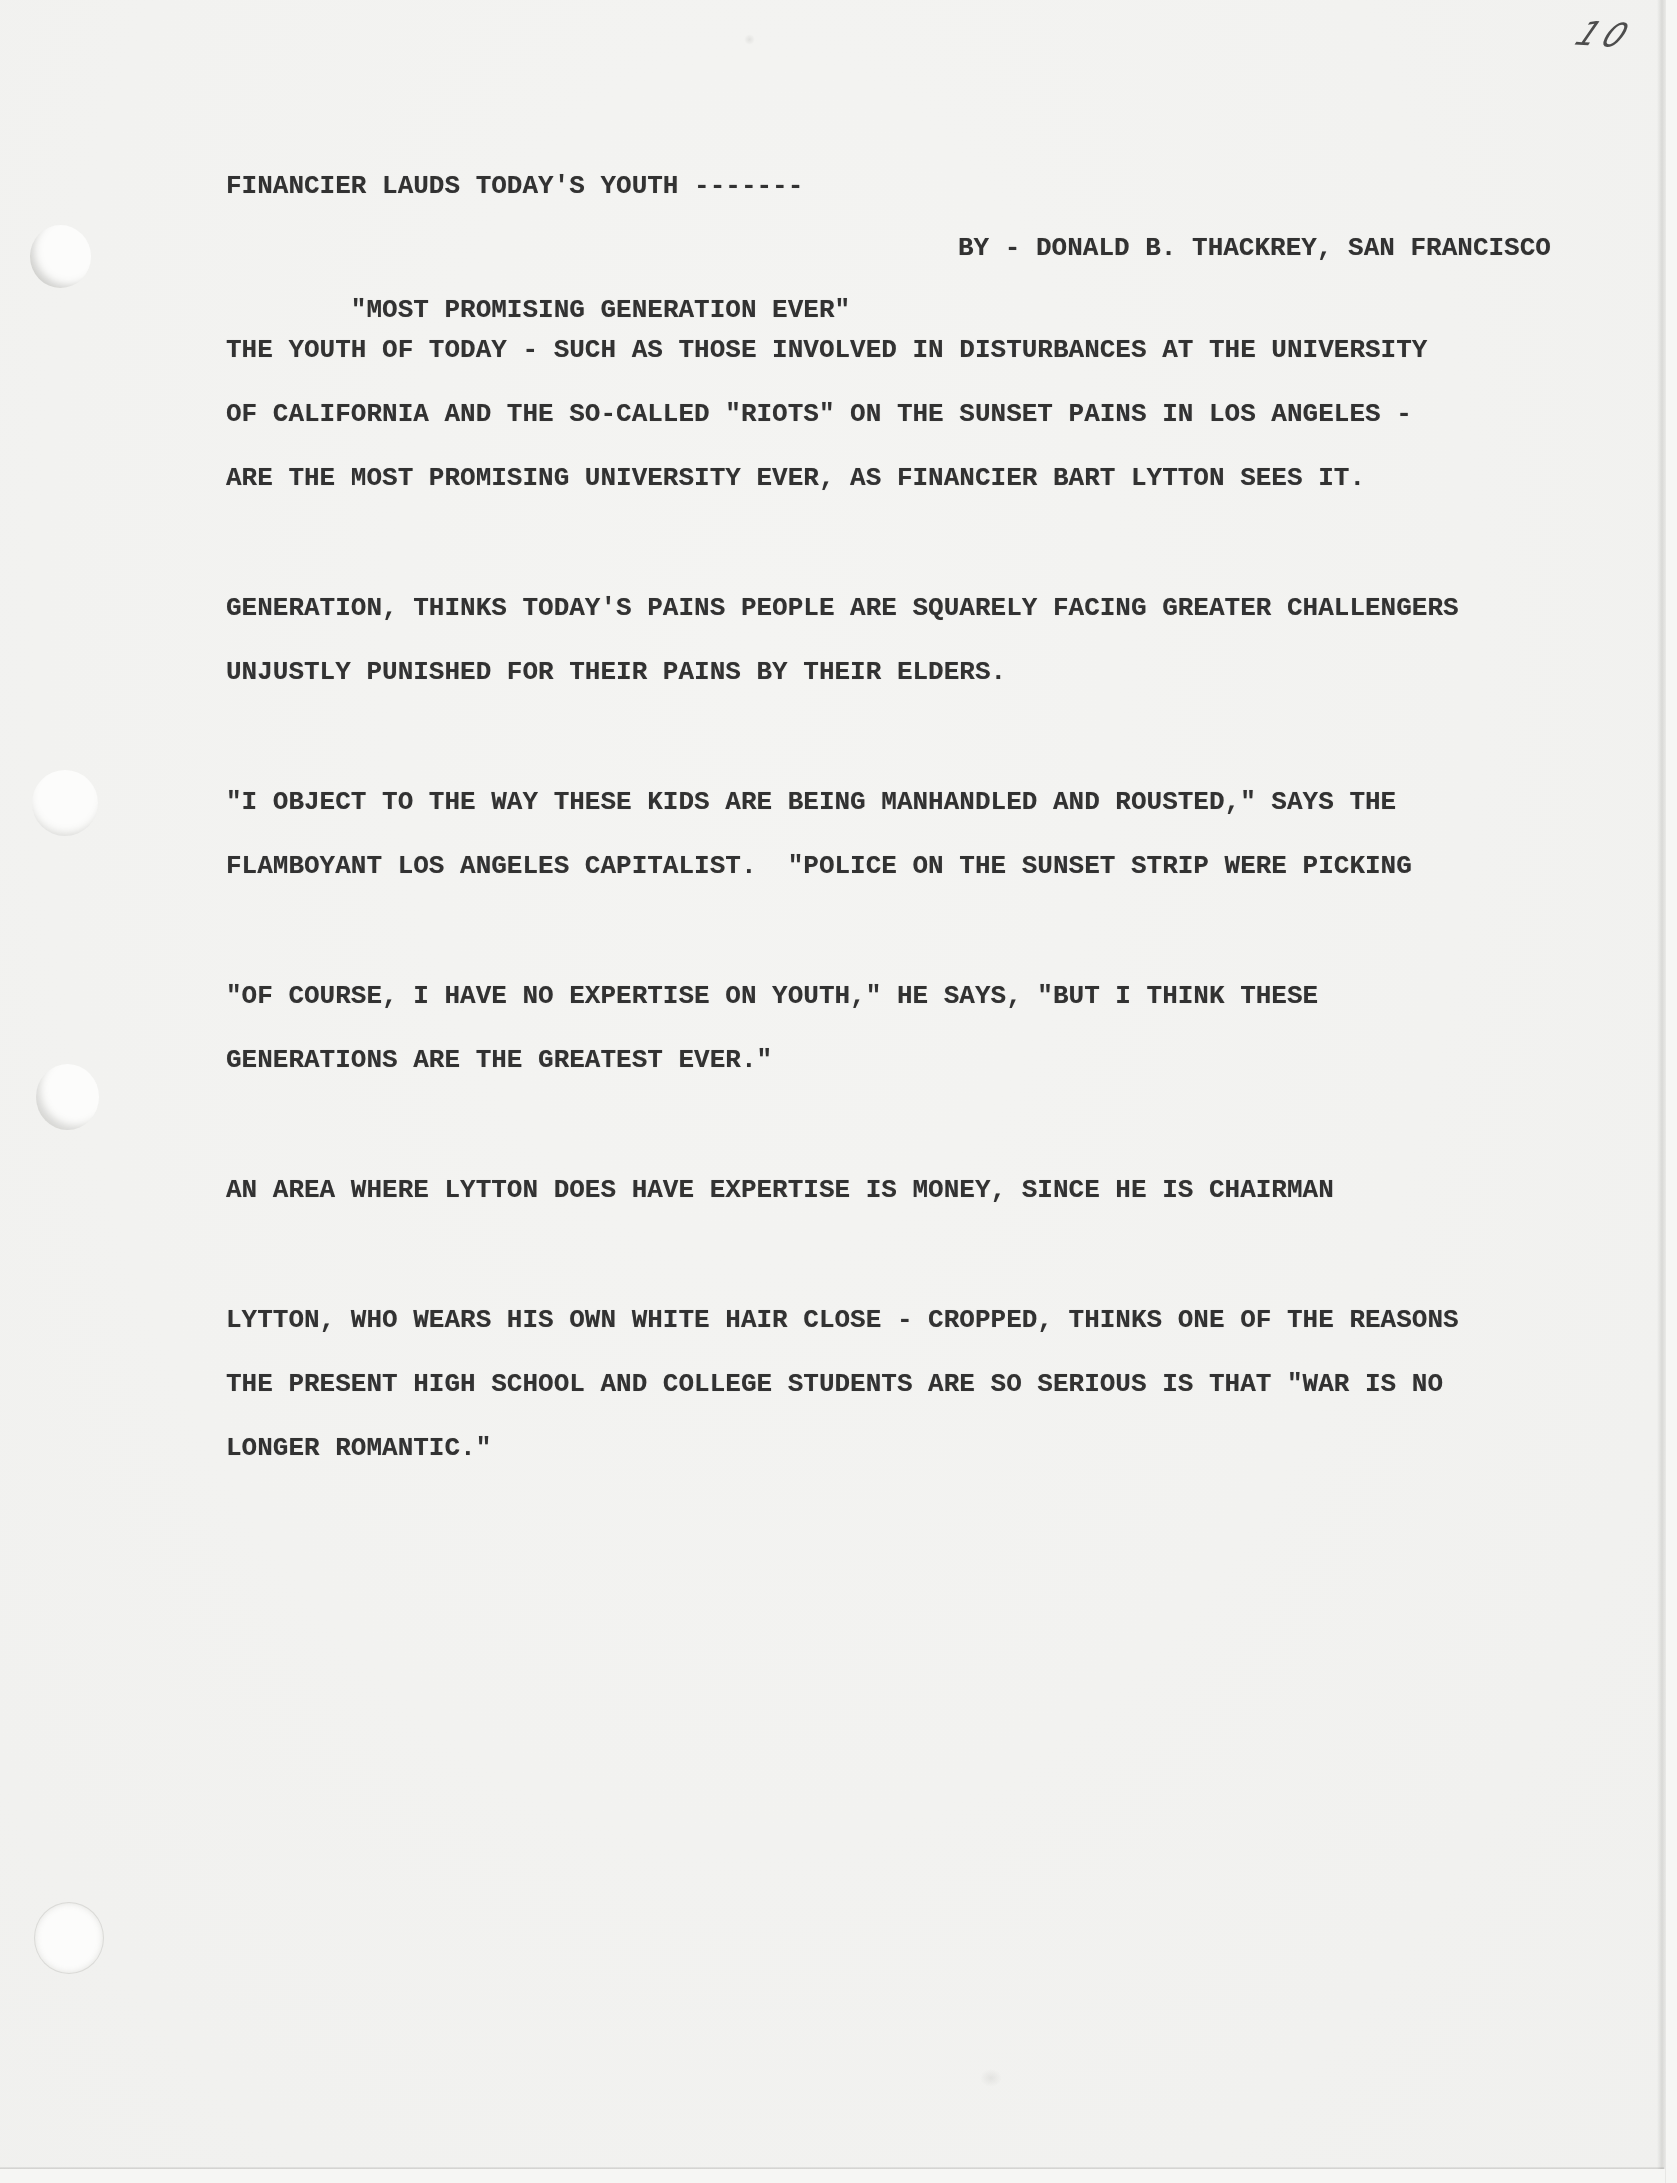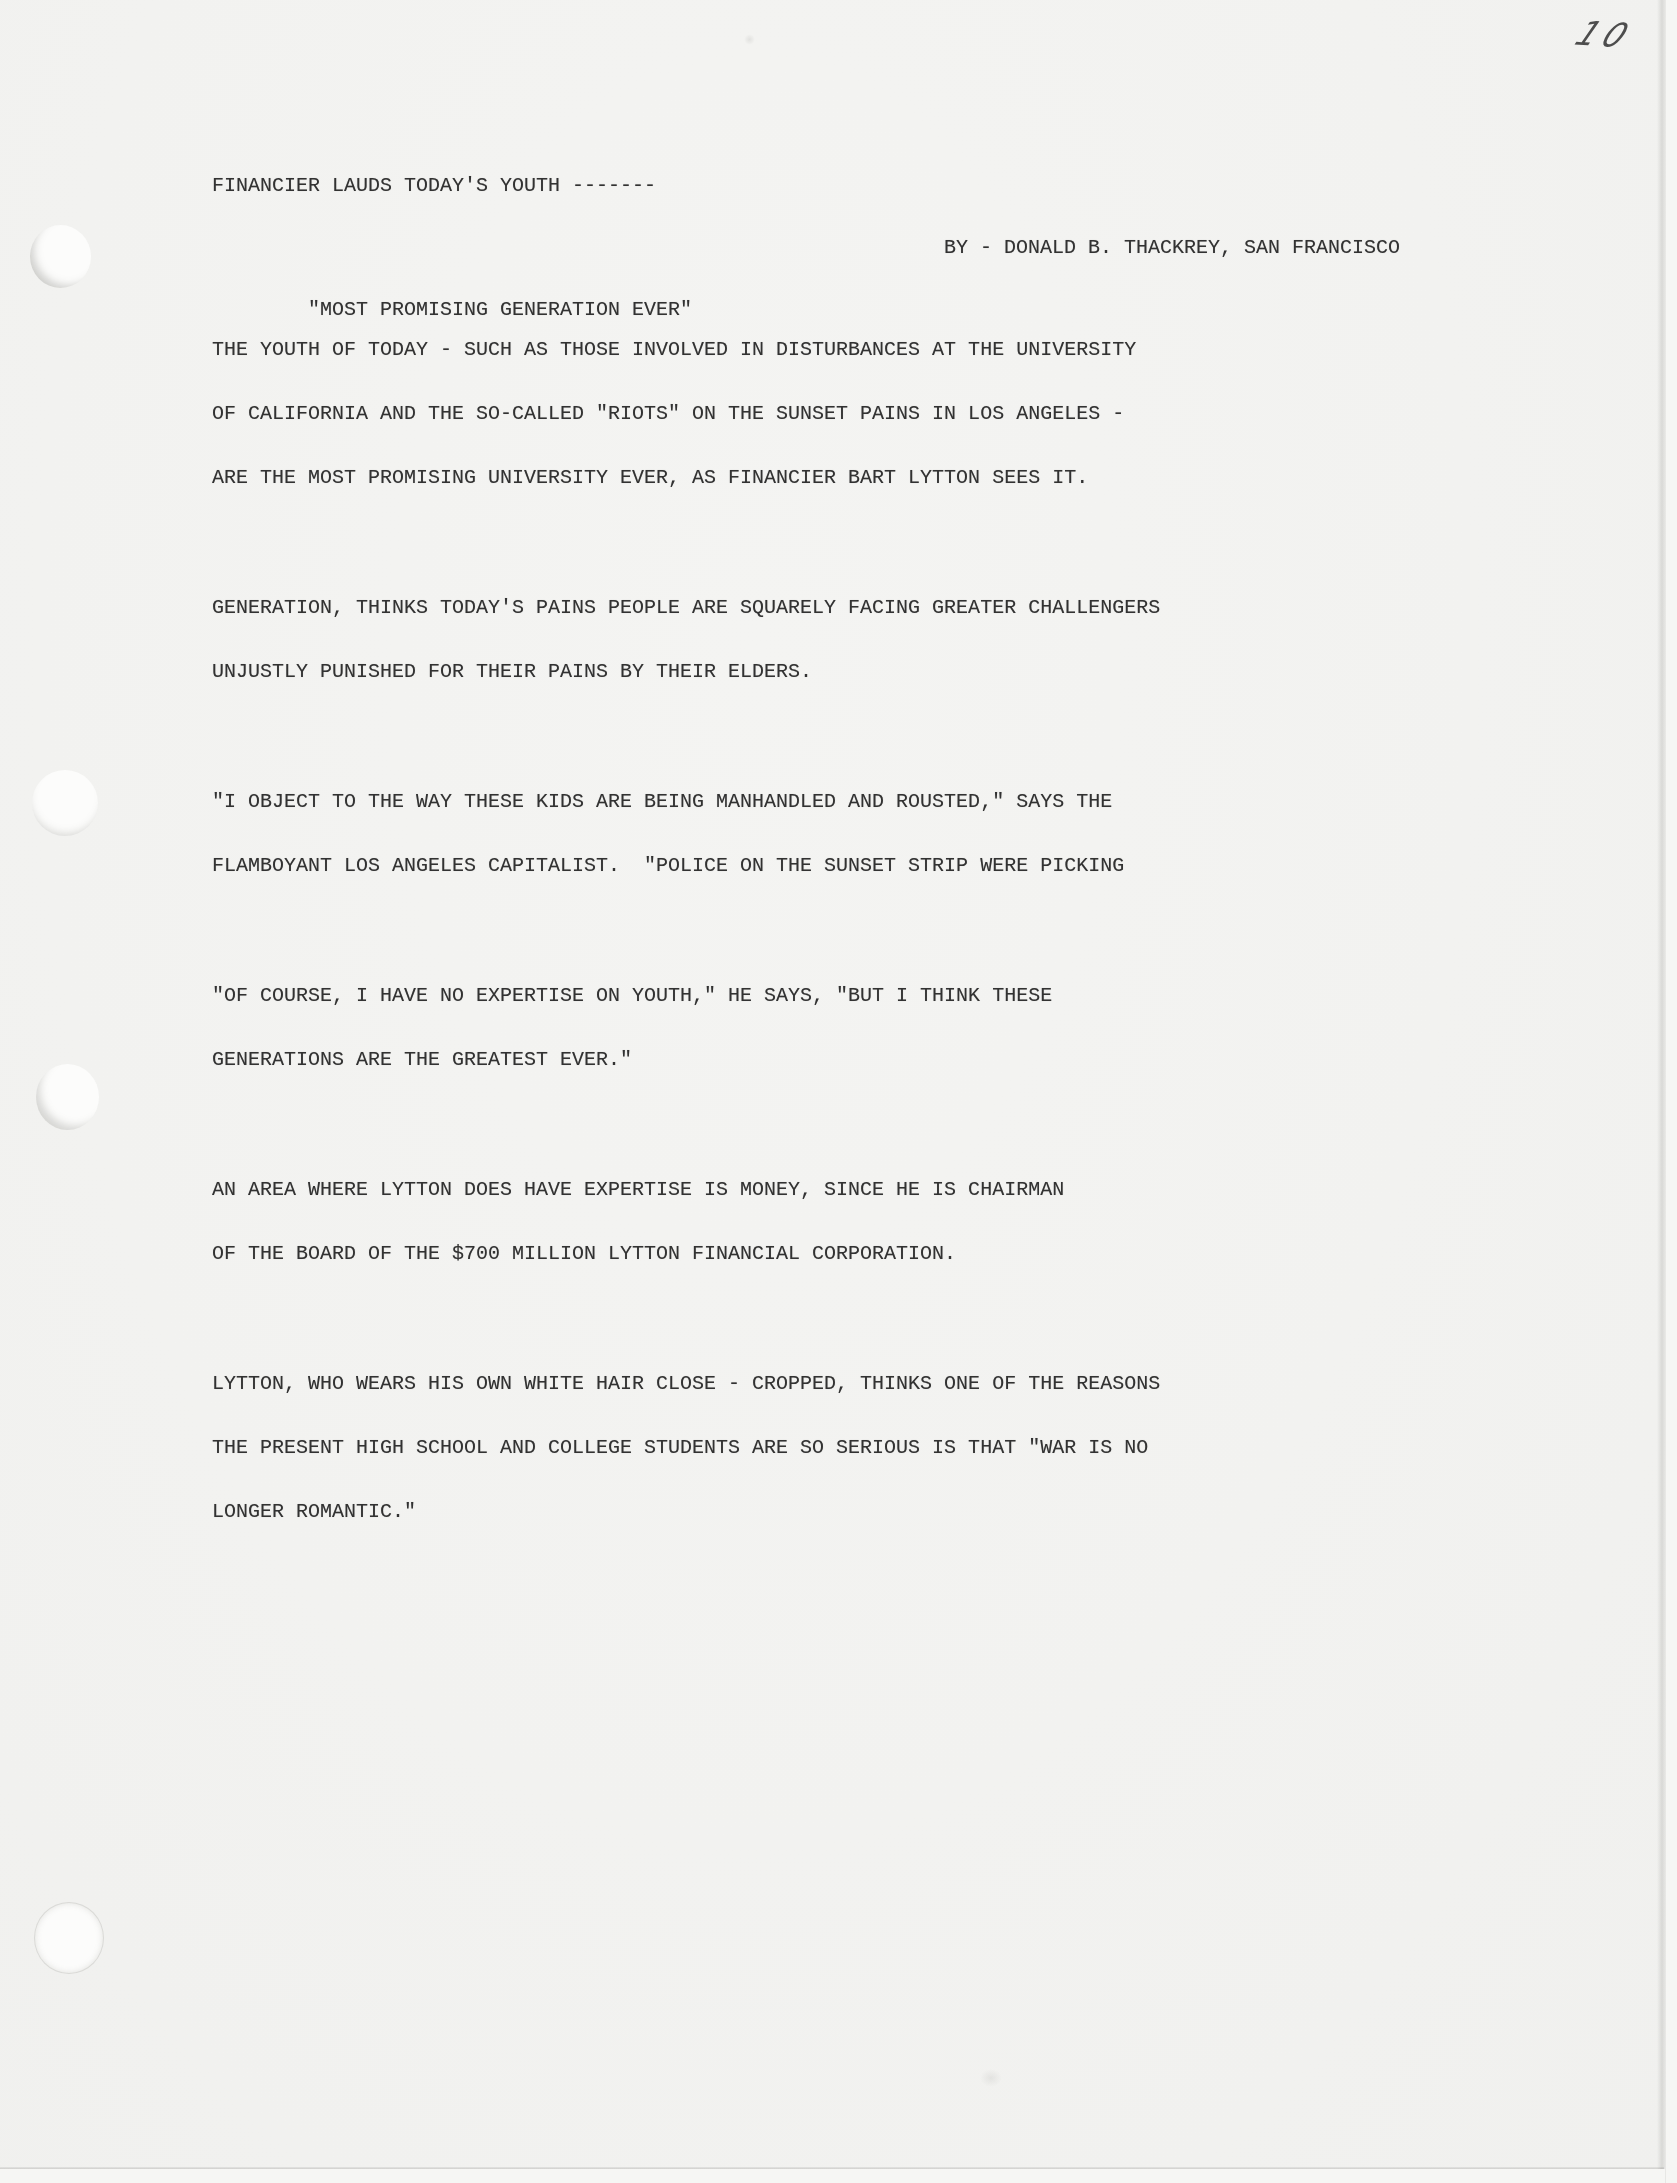--- a/index.html
+++ b/index.html
@@ -48,23 +48,24 @@
   
   .page-number {
     position: absolute; left: 1578px; top: 14.5px;
     font-family: "DejaVu Sans", sans-serif;
     font-style: italic; font-size: 33px; letter-spacing: 6px;
     color: #4d4d4d;
     transform: skewX(-24deg) rotate(3deg);
   }
   
   .content {
-    position: absolute; left: 212px; top: 155px; width: 1349px;
-    color: #323232; font-size: 20px;
+    position: absolute; left: 226px; top: 155px; width: 1349px;
+    color: #323232; font-size: 26px;
     text-shadow: 0 0 0.7px rgba(50,50,50,0.35);
+    font-weight: bold;
   }
   .line { white-space: pre; height: 64px; line-height: 64px; }
   .headline .line { height: 62px; line-height: 62px; }
   .title2-row { position: relative; }
   .byline { position: absolute; left: 732px; top: 0; }
   .para { margin-top: 66px; }
   .para-first { margin-top: 39px; }
   
   .smudge { position: absolute; border-radius: 50%; }
   .smudge-1 { left: 980px; top: 2069px; width: 22.4px; height: 18.4px;
@@ -119,21 +120,20 @@
     </div>
 
 
     <div class="para">
       <div class="line">"OF COURSE, I HAVE NO EXPERTISE ON YOUTH," HE SAYS, "BUT I THINK THESE</div>
       <div class="line">GENERATIONS ARE THE GREATEST EVER."</div>
     </div>
 
     <div class="para">
       <div class="line">AN AREA WHERE LYTTON DOES HAVE EXPERTISE IS MONEY, SINCE HE IS CHAIRMAN</div>
-      <div class="line">OF THE BOARD OF THE $700 MILLION LYTTON FINANCIAL CORPORATION.</div>
     </div>
 
     <div class="para">
       <div class="line">LYTTON, WHO WEARS HIS OWN WHITE HAIR CLOSE - CROPPED, THINKS ONE OF THE REASONS</div>
       <div class="line">THE PRESENT HIGH SCHOOL AND COLLEGE STUDENTS ARE SO SERIOUS IS THAT "WAR IS NO</div>
       <div class="line">LONGER ROMANTIC."</div>
     </div>
 
   </div>
 </div>

